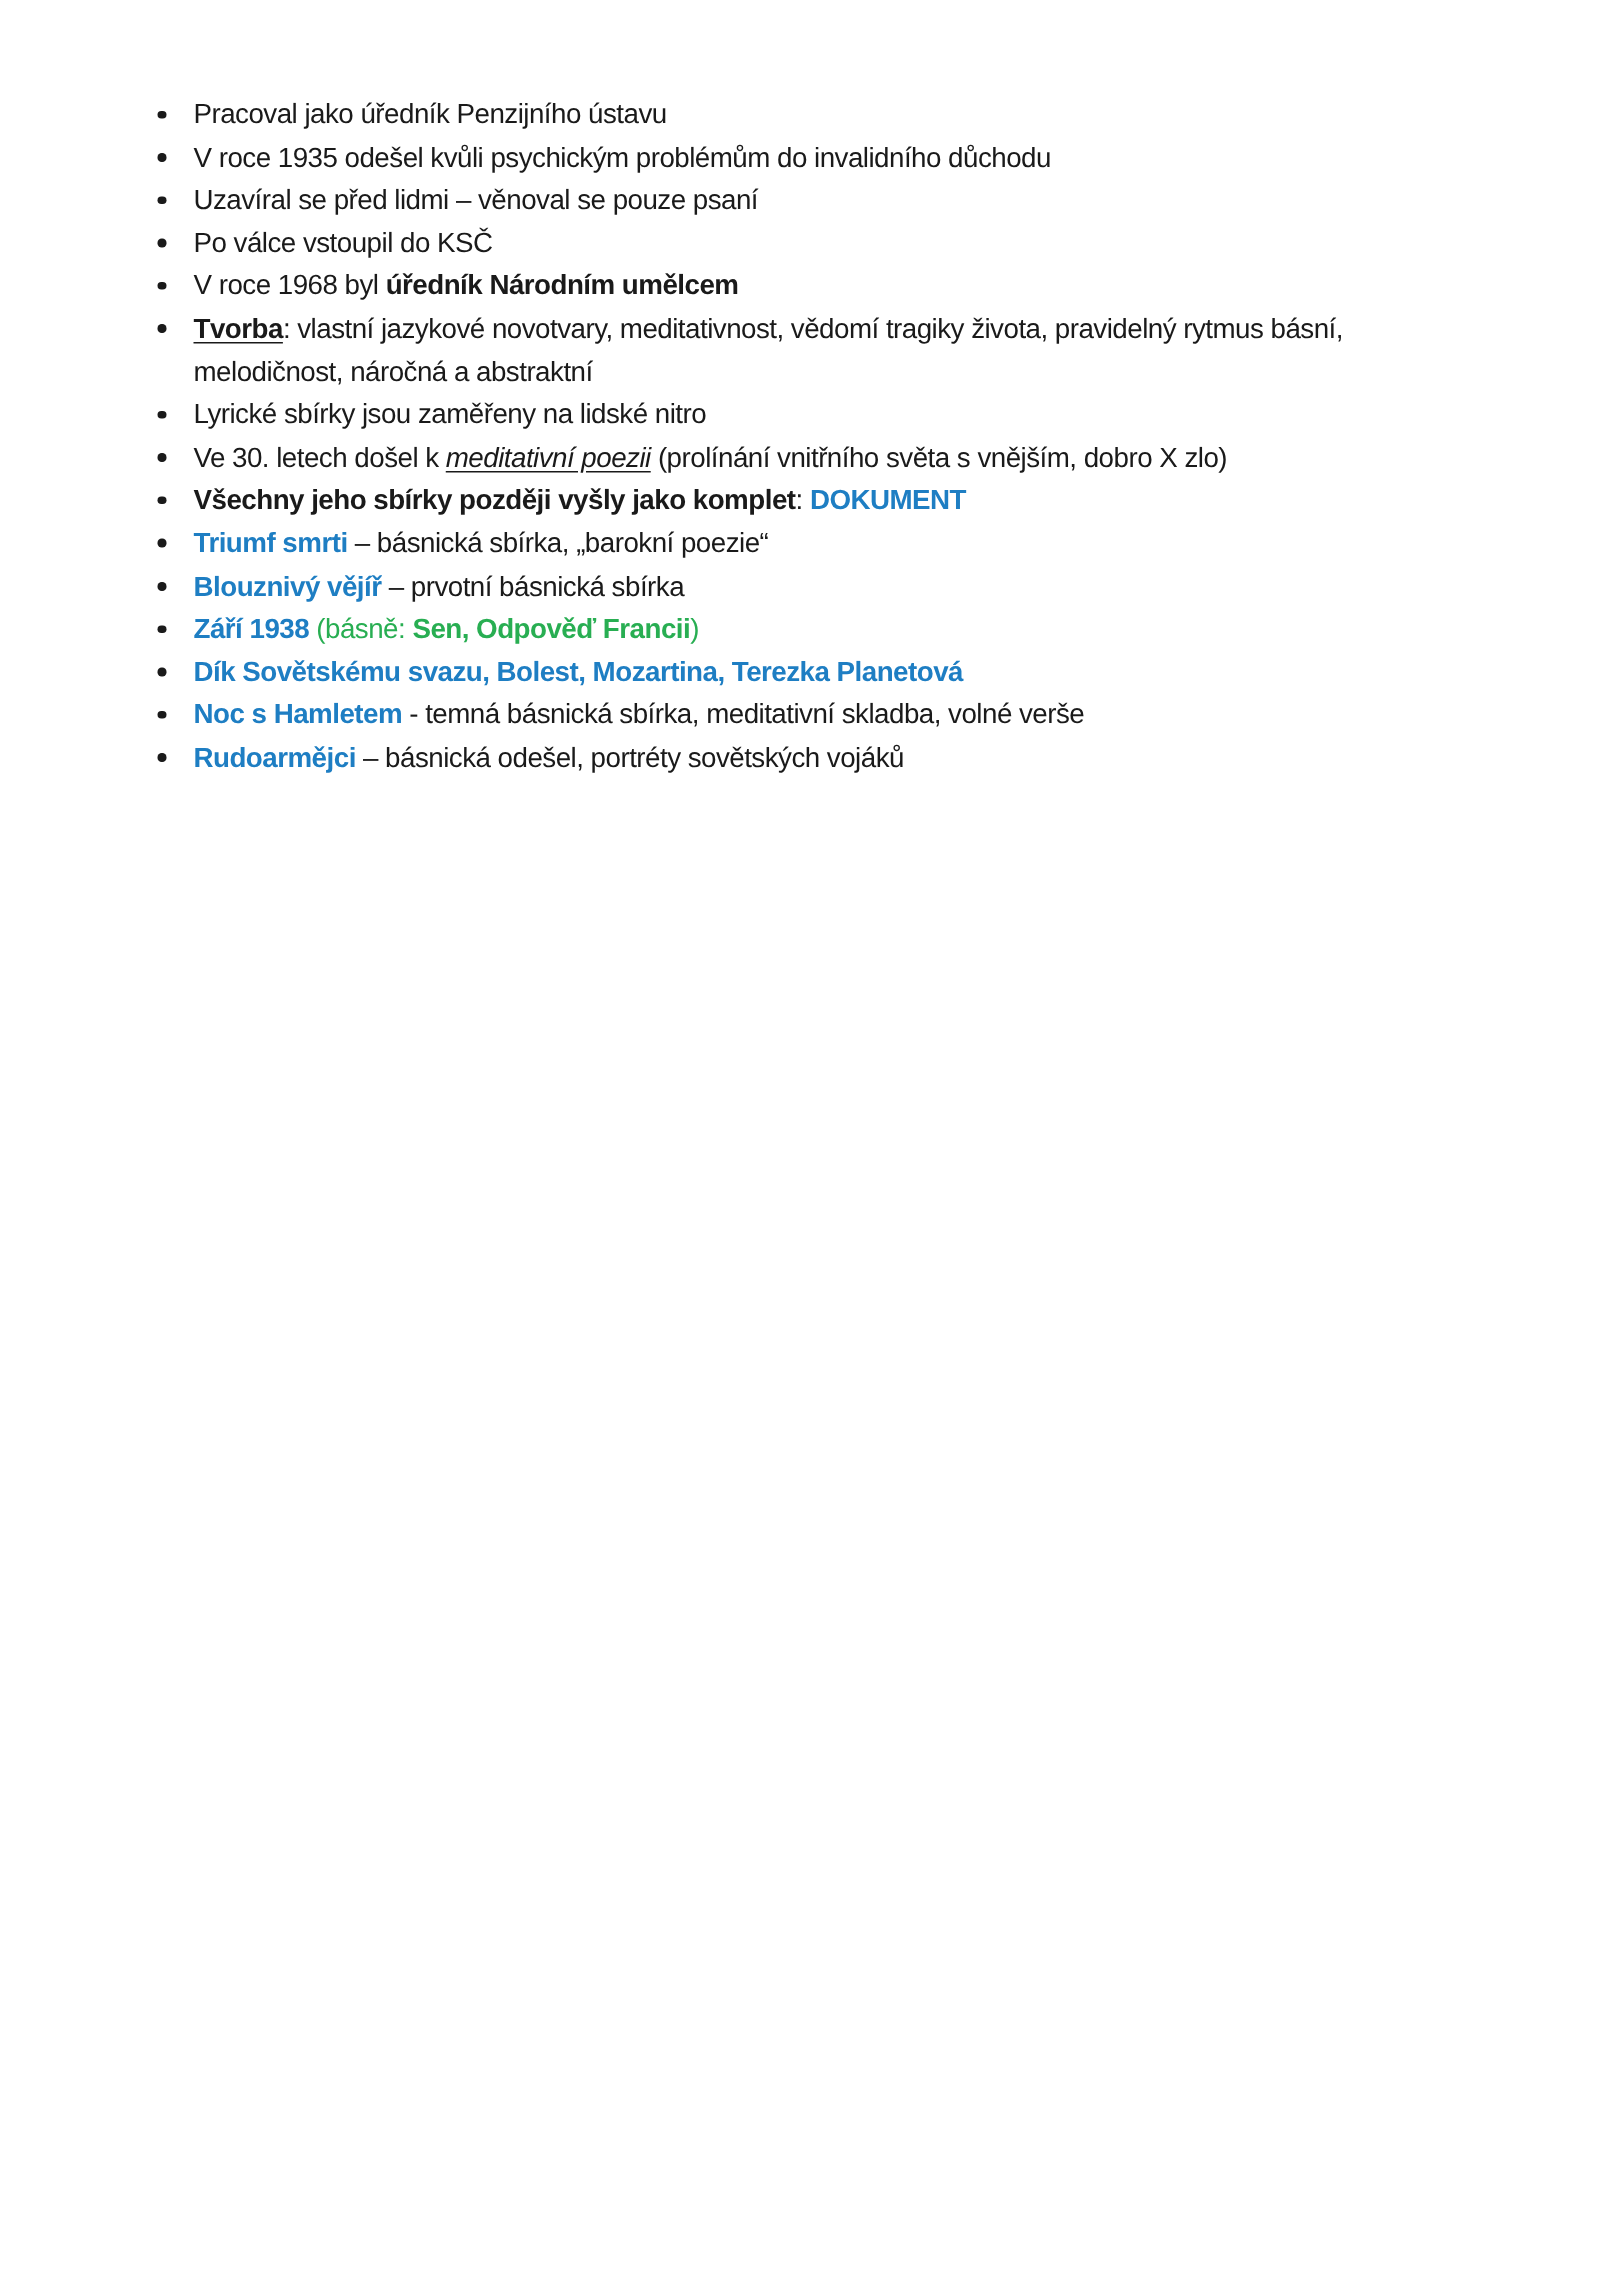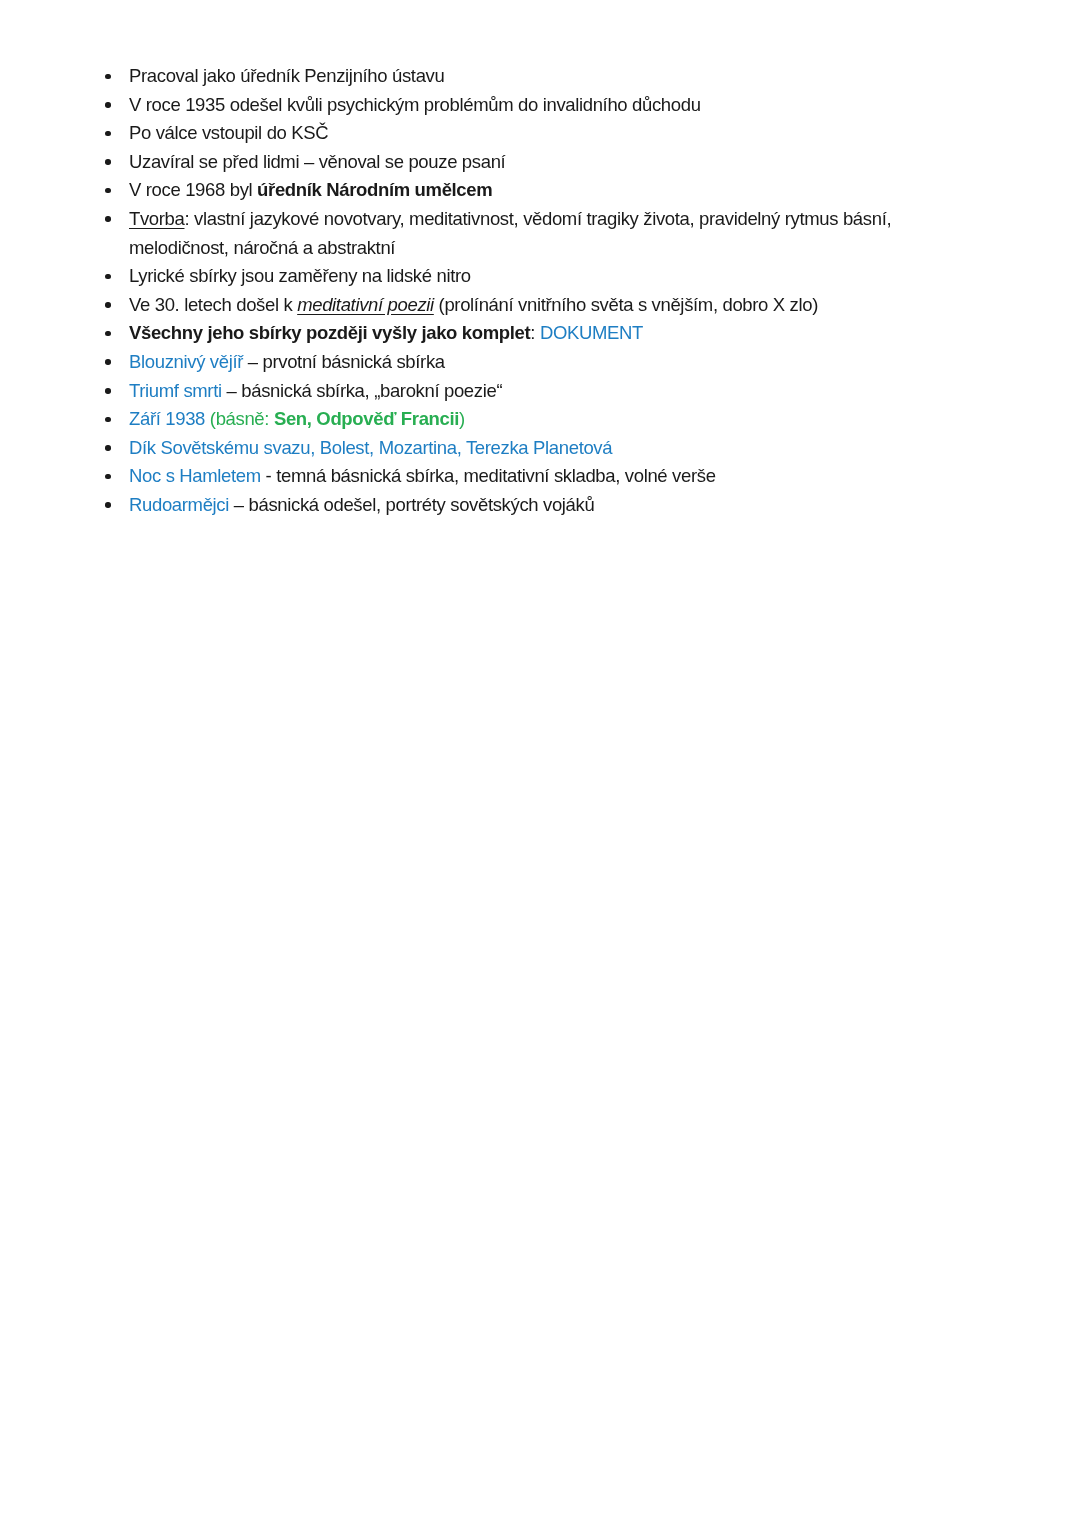--- a/index.html
+++ b/index.html
@@ -44,41 +44,41 @@
     position: absolute;
     left: 1px;
     top: 11.5px;
     width: 5.5px;
     height: 5.5px;
     border-radius: 50%;
     background: var(--text, #1a1a1a);
   }
   .r-plain {}
   .r-bold { font-weight: bold; }
-  .r-underline { text-decoration: underline; text-underline-offset: 3px; }
+  .r-underline { text-decoration: underline; text-underline-offset: 3px; font-weight: bold; }
   .r-italic-underline { font-style: italic; text-decoration: underline; text-underline-offset: 3px; text-align: center; }
-  .r-blue-bold { color: var(--blue, #1e7ec3); font-weight: normal; }
+  .r-blue-bold { color: var(--blue, #1e7ec3); font-weight: bold; }
   .r-green { color: var(--green, #28ae52); }
   .r-green-underline { color: var(--green, #28ae52); text-underline-offset: 3px; }
   .r-green-bold { color: var(--green, #28ae52); font-weight: bold; }
 </style>
 </head>
 <body style="background: rgb(255, 255, 255);">
 
 <div class="page">
   <ul class="notes">
       <li class="bullet"><span class="dot" style="background: rgb(26, 26, 26);"></span><span class="r-plain">Pracoval jako úředník Penzijního ústavu</span></li>
       <li class="bullet"><span class="dot" style="background: rgb(26, 26, 26);"></span><span class="r-plain">V roce 1935 odešel kvůli psychickým problémům do invalidního důchodu</span></li>
+      <li class="bullet"><span class="dot" style="background: rgb(26, 26, 26);"></span><span class="r-plain">Uzavíral se před lidmi – věnoval se pouze psaní</span></li>
       <li class="bullet"><span class="dot" style="background: rgb(26, 26, 26);"></span><span class="r-plain">Po válce vstoupil do KSČ</span></li>
-      <li class="bullet"><span class="dot" style="background: rgb(26, 26, 26);"></span><span class="r-plain">Uzavíral se před lidmi – věnoval se pouze psaní</span></li>
       <li class="bullet"><span class="dot" style="background: rgb(26, 26, 26);"></span><span class="r-plain">V roce 1968 byl </span><span class="r-bold">úředník Národním umělcem</span></li>
       <li class="bullet"><span class="dot" style="background: rgb(26, 26, 26);"></span><span class="r-underline">Tvorba</span><span class="r-plain">: vlastní jazykové novotvary, meditativnost, vědomí tragiky života, pravidelný rytmus básní,</span><br><span class="r-plain">melodičnost, náročná a abstraktní</span></li>
       <li class="bullet"><span class="dot" style="background: rgb(26, 26, 26);"></span><span class="r-plain">Lyrické sbírky jsou zaměřeny na lidské nitro</span></li>
       <li class="bullet"><span class="dot" style="background: rgb(26, 26, 26);"></span><span class="r-plain">Ve 30. letech došel k </span><span class="r-italic-underline">meditativní poezii</span><span class="r-plain"> (prolínání vnitřního světa s vnějším, dobro X zlo)</span></li>
       <li class="bullet"><span class="dot" style="background: rgb(26, 26, 26);"></span><span class="r-bold">Všechny jeho sbírky později vyšly jako komplet</span><span class="r-plain">: </span><span class="r-blue-bold">DOKUMENT</span></li>
+      <li class="bullet"><span class="dot" style="background: rgb(26, 26, 26);"></span><span class="r-blue-bold">Triumf smrti</span><span class="r-plain"> – básnická sbírka, „barokní poezie“</span></li>
       <li class="bullet"><span class="dot" style="background: rgb(26, 26, 26);"></span><span class="r-blue-bold">Blouznivý vějíř</span><span class="r-plain"> – prvotní básnická sbírka</span></li>
-      <li class="bullet"><span class="dot" style="background: rgb(26, 26, 26);"></span><span class="r-blue-bold">Triumf smrti</span><span class="r-plain"> – básnická sbírka, „barokní poezie“</span></li>
       <li class="bullet"><span class="dot" style="background: rgb(26, 26, 26);"></span><span class="r-blue-bold">Září 1938</span><span class="r-green"> (</span><span class="r-green-underline">básně</span><span class="r-green">: </span><span class="r-green-bold">Sen, Odpověď Francii</span><span class="r-green">)</span></li>
       <li class="bullet"><span class="dot" style="background: rgb(26, 26, 26);"></span><span class="r-blue-bold">Dík Sovětskému svazu, Bolest, Mozartina, Terezka Planetová</span></li>
       <li class="bullet"><span class="dot" style="background: rgb(26, 26, 26);"></span><span class="r-blue-bold">Noc s Hamletem</span><span class="r-plain"> - temná básnická sbírka, meditativní skladba, volné verše</span></li>
       <li class="bullet"><span class="dot" style="background: rgb(26, 26, 26);"></span><span class="r-blue-bold">Rudoarmějci</span><span class="r-plain"> – básnická odešel, portréty sovětských vojáků</span></li>
     </ul>
 </div>
 
 </body></html>

